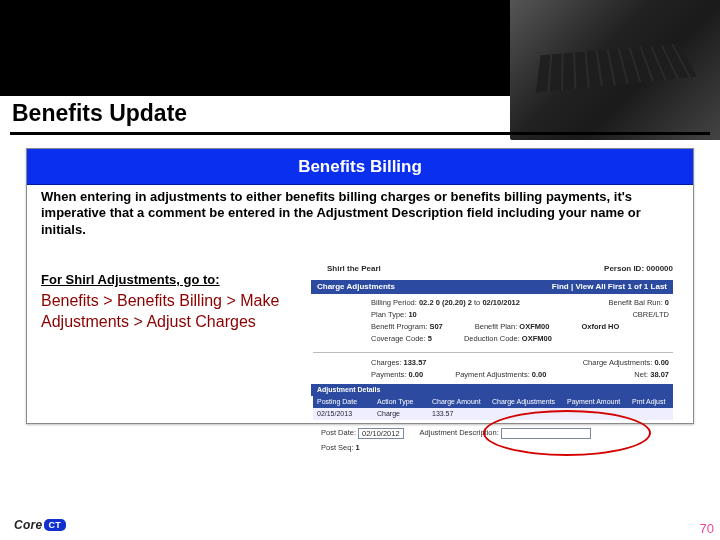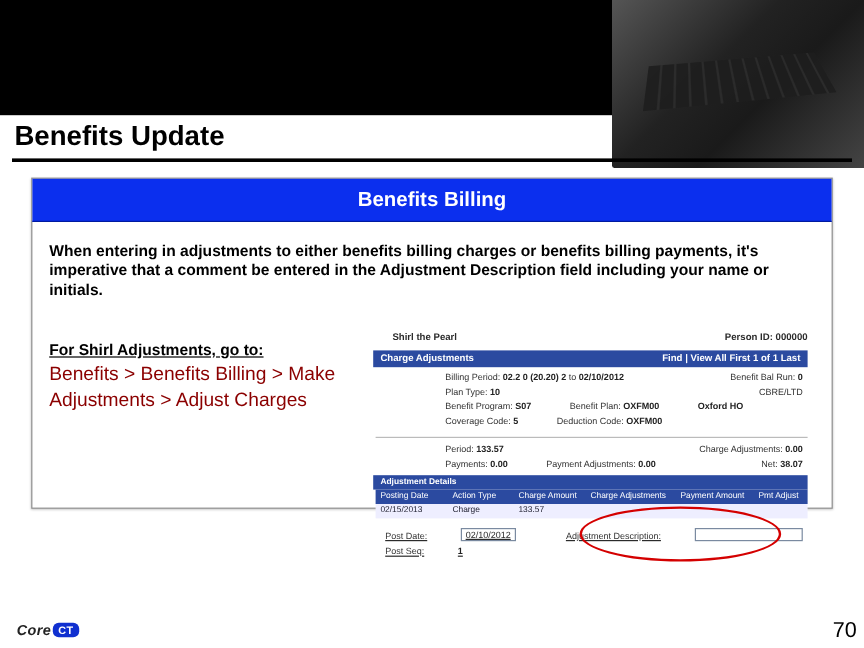--- a/index.html
+++ b/index.html
@@ -61,21 +61,21 @@
     background: #0b2fee;
     border-bottom: 1px solid #001aa0;
     display: flex;
     align-items: center;
     justify-content: center;
     color: #fff;
     font-size: 17px;
     font-weight: bold;
   }
   .body-text {
-    padding: 16px 14px 6px 14px;
+    padding: 4px 14px 6px 14px;
     font-size: 13px;
     font-weight: bold;
     line-height: 1.25;
     color: #000;
   }
   .cols {
     display: flex;
     padding: 0 14px;
     gap: 6px;
   }
@@ -128,21 +128,21 @@
   .shot .table-head span { padding: 0 4px; }
   .shot .table-row {
     position: absolute; left: 4px; right: 6px; top: 164px;
     height: 12px; display: flex; background: #eef; font-size: 7px; align-items: center; color: #223;
   }
   .shot .table-row span { padding: 0 4px; }
   .shot .bottom-fields {
     position: absolute; left: 12px; right: 6px; top: 184px;
     font-size: 7.5px;
   }
-  .shot .bottom-fields .brow { display: flex; gap: 28px; margin-bottom: 4px; align-items: flex-end; text-decoration: underline; }
+  .shot .bottom-fields .brow { display: flex; gap: 2px; margin-bottom: 4px; align-items: flex-start; }
   .shot .inp {
     display: inline-block; border: 1px solid #7a8aa0; background: #fff;
     padding: 0 3px; min-width: 44px; height: 11px; line-height: 10px;
   }
   .callout {
     position: absolute;
     right: 28px; bottom: 10px;
     width: 168px; height: 46px;
     border: 2.5px solid #d40000;
     border-radius: 50%;
@@ -165,22 +165,22 @@
     font-weight: bold;
     font-size: 9px;
     padding: 1px 5px;
     border-radius: 5px;
     margin-left: 1px;
     vertical-align: 1px;
   }
   .page-num {
     position: absolute;
     right: 6px; bottom: 4px;
-    font-size: 18px;
-    color: #000000;
+    font-size: 13px;
+    color: #ec4899;
   }
 </style>
 </head>
 <body>
 
 <div class="top-band"></div>
 <div class="hero-photo"></div>
 
 <div class="page-title">Benefits Update</div>
 <div class="rule"></div>
@@ -228,21 +228,21 @@
         <div class="field-row">
           <span><span class="lbl">Coverage Code:</span> <span class="val">5</span></span>
           <span><span class="lbl">Deduction Code:</span> <span class="val">OXFM00</span></span>
         </div>
       </div>
 
       <div class="hr" style="top:108px"></div>
 
       <div class="field-area" style="top:114px">
         <div class="field-row">
-          <span><span class="lbl">Period:</span> <span class="val">133.57</span></span>
+          <span><span class="lbl">Charges:</span> <span class="val">133.57</span></span>
           <span style="margin-left:auto"><span class="lbl">Charge Adjustments:</span> <span class="val">0.00</span></span>
         </div>
         <div class="field-row">
           <span><span class="lbl">Payments:</span> <span class="val">0.00</span></span>
           <span><span class="lbl">Payment Adjustments:</span> <span class="val">0.00</span></span>
           <span style="margin-left:auto"><span class="lbl">Net:</span> <span class="val">38.07</span></span>
         </div>
       </div>
 
       <div class="blue-bar" style="top:140px;height:12px;font-size:7px">

